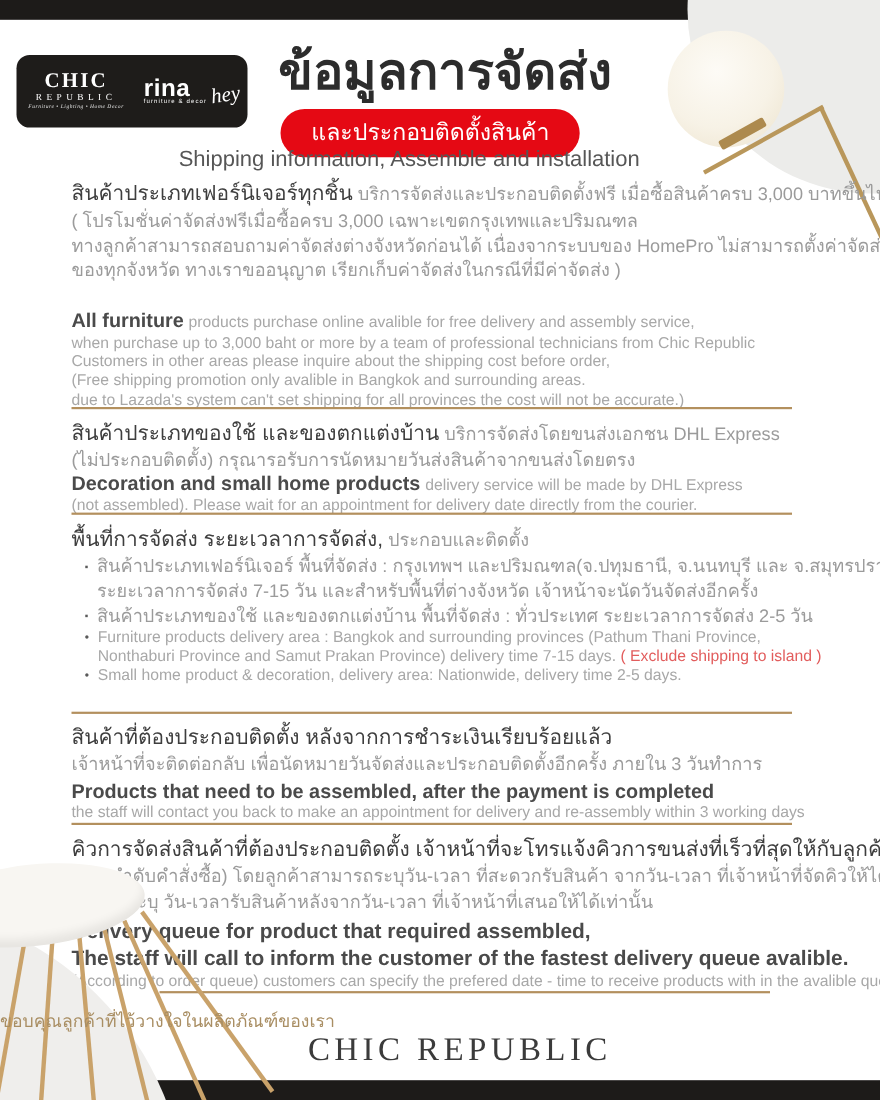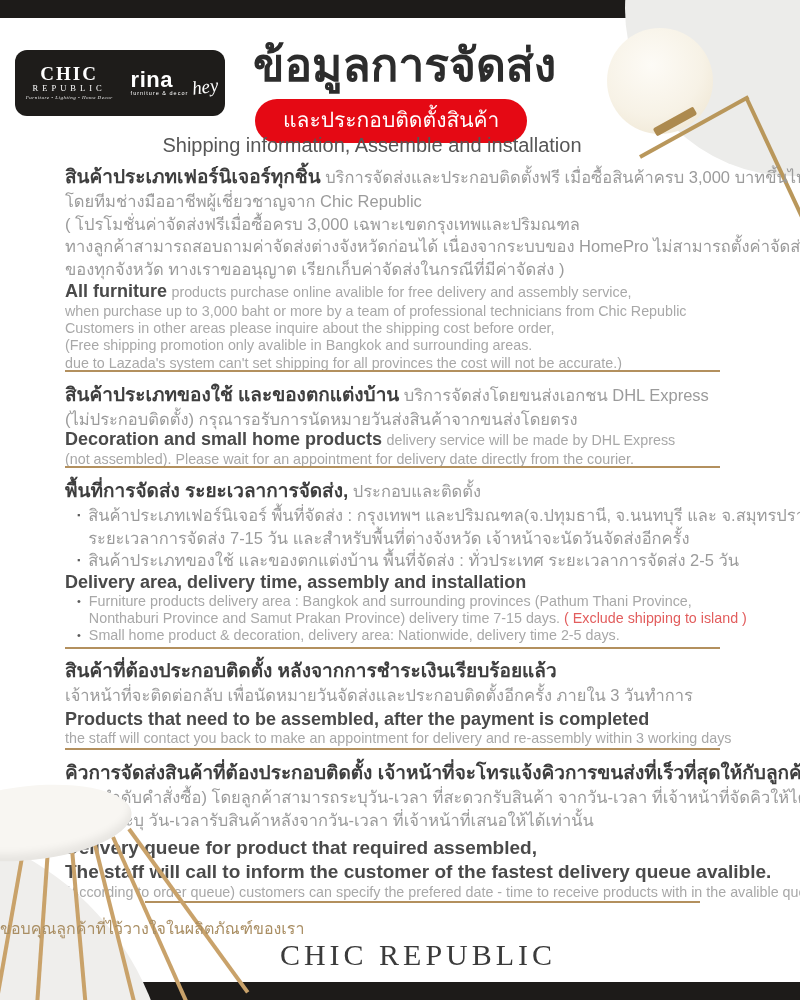--- a/index.html
+++ b/index.html
@@ -55,21 +55,21 @@
                    font-style:italic; font-size:19px; transform:rotate(-8deg); }
 
   .page-title { left:253px; top:28px; font-size:46px; font-weight:800; color:#2c2c2c;
                 letter-spacing:0px; z-index:5; }
   .red-badge { left:255px; top:99px; background:#e50914; color:#ffffff; font-size:21px;
                padding:4px 28px 7px 28px; border-radius:22px; z-index:5; }
   .subtitle { left:0; top:134px; width:744px; text-align:center; font-size:20px; color:#565656; z-index:5; }
 
   
   .blk { left:65px; width:700px; z-index:5; }
-  .th-bold  { font-size:19px; font-weight:bold; color:#3e3e3e; }
+  .th-bold  { font-size:19px; font-weight:normal; color:#3e3e3e; }
   .th-light { font-size:16.5px; color:#9b9b9b; font-weight:normal; }
   .th-line  { font-size:16.5px; color:#9b9b9b; line-height:22.5px; white-space:nowrap; }
   .th-lead  { line-height:24px; white-space:nowrap; }
 
   .en-lead  { line-height:21px; white-space:nowrap; }
   .en-bold  { font-size:18px; font-weight:bold; color:#4a4a4a; }
   .en-light { font-size:14.3px; color:#a8a8a8; }
   .en-line  { font-size:14.3px; color:#a8a8a8; line-height:17.2px; white-space:nowrap; }
 
   .sep { height:2px; background:#b3905e; left:65px; width:655px; z-index:5; }
@@ -122,21 +122,20 @@
 
 <div class="abs page-title">ข้อมูลการจัดส่ง</div>
 <div class="abs red-badge">และประกอบติดตั้งสินค้า</div>
 <div class="abs subtitle">Shipping information, Assemble and installation</div>
 
 <div class="abs blk" style="top:165px;">
   <div class="th-lead">
     <span class="th-bold">สินค้าประเภทเฟอร์นิเจอร์ทุกชิ้น</span>
     <span class="th-light">บริการจัดส่งและประกอบติดตั้งฟรี เมื่อซื้อสินค้าครบ 3,000 บาทขึ้นไป</span>
   </div>
-  <div class="th-line">โดยทีมช่างมืออาชีพผู้เชี่ยวชาญจาก Chic Republic</div>
   <div class="th-line">( โปรโมชั่นค่าจัดส่งฟรีเมื่อซื้อครบ 3,000 เฉพาะเขตกรุงเทพและปริมณฑล</div>
   <div class="th-line">ทางลูกค้าสามารถสอบถามค่าจัดส่งต่างจังหวัดก่อนได้ เนื่องจากระบบของ HomePro ไม่สามารถตั้งค่าจัดส่ง</div>
   <div class="th-line">ของทุกจังหวัด ทางเราขออนุญาต เรียกเก็บค่าจัดส่งในกรณีที่มีค่าจัดส่ง )</div>
 </div>
 <div class="abs blk" style="top:281px;">
   <div class="en-lead">
     <span class="en-bold">All furniture</span>
     <span class="en-light">products purchase online avalible for free delivery and assembly service,</span>
   </div>
   <div class="en-line">when purchase up to 3,000 baht or more by a team of professional technicians from Chic Republic</div>
@@ -173,23 +172,20 @@
       <div class="th-line">สินค้าประเภทเฟอร์นิเจอร์ พื้นที่จัดส่ง : กรุงเทพฯ และปริมณฑล(จ.ปทุมธานี, จ.นนทบุรี และ จ.สมุทรปราการ)</div>
       <div class="th-line">ระยะเวลาการจัดส่ง 7-15 วัน และสำหรับพื้นที่ต่างจังหวัด เจ้าหน้าจะนัดวันจัดส่งอีกครั้ง</div>
     </div>
   </div>
   <div class="bullet-row">
     <span class="b-mark-th">▪</span>
     <div class="th-line">สินค้าประเภทของใช้ และของตกแต่งบ้าน พื้นที่จัดส่ง : ทั่วประเทศ ระยะเวลาการจัดส่ง 2-5 วัน</div>
   </div>
 </div>
 <div class="abs blk" style="top:572px;">
-  <div class="en-lead">
-    <span class="en-bold">Delivery area, delivery time, assembly and installation</span>
-  </div>
   <div class="bullet-row">
     <span class="b-mark-en">•</span>
     <div>
       <div class="en-line">Furniture products delivery area : Bangkok and surrounding provinces (Pathum Thani Province,</div>
       <div class="en-line">
         <span>Nonthaburi Province and Samut Prakan Province) delivery time 7-15 days.</span>
         <span class="red-inline">( Exclude shipping to island )</span>
       </div>
     </div>
   </div>

